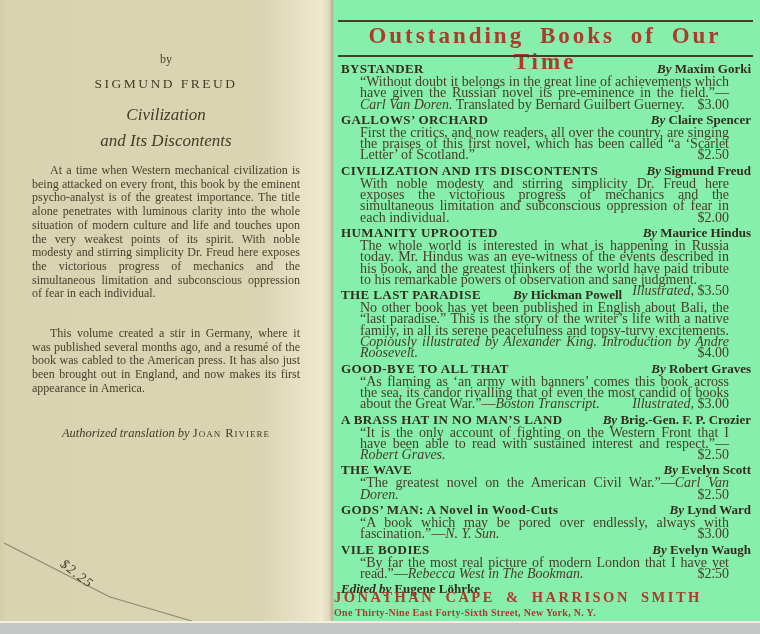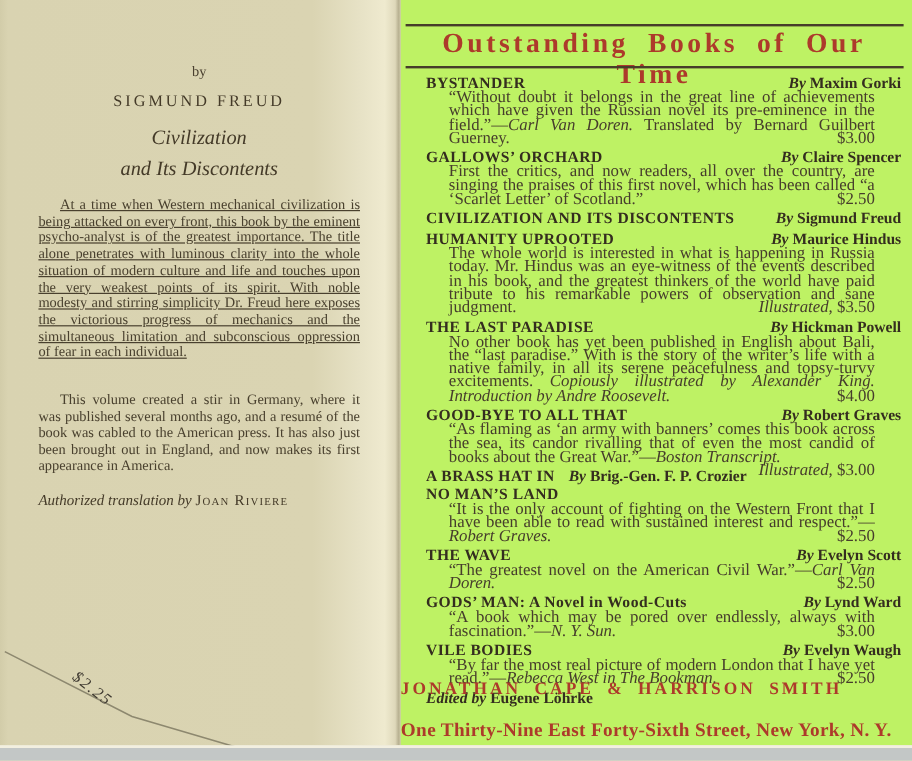--- a/index.html
+++ b/index.html
@@ -11,54 +11,54 @@
   .flap {
     position:absolute; left:0; top:0; width:334px; bottom:13px;
     background:linear-gradient(90deg,#d2cca9 0,#d9d3b1 2%,#dad4b2 78%,#e7e2c6 90%,#efeacf 96%,#ded8ba 98.6%,#b9b293 99.4%,#cdc7a7 100%);
   }
   .flap-inner { position:absolute; top:52px; left:32px; width:268px; color:#4a4030; }
   .byline   { text-align:center; font-size:12px; }
   .flap-author { text-align:center; font-size:13.5px; letter-spacing:2.5px; margin-top:9px; color:#443a28; }
   .ftitle   { text-align:center; font-style:italic; font-size:17px; line-height:26px; color:#443a28; }
   .ftitle.first { margin-top:10px; }
   .para { font-size:12px; line-height:13.7px; text-align:justify; text-indent:18px; color:#49402e; }
-  .para.p1 { margin-top:10px;text-decoration:underline; }
+  .para.p1 { margin-top:10px; }
   .para.p2 { margin-top:26px; }
-  .credit { margin-top:14px; font-size:12.5px; white-space:nowrap; color:#443a28; }
+  .credit { margin-top:30px; font-size:12.5px; text-align:center; white-space:nowrap; color:#443a28; }
   .credit .it { font-style:italic; }
   .credit .sc { font-variant:small-caps; letter-spacing:1px; }
   .crease-svg { position:absolute; left:0; top:533px; }
   .hand-price {
     position:absolute; left:58px; top:566px; transform:rotate(38deg);
     font-style:italic; font-size:13.5px; letter-spacing:1.5px; color:#3e3930;
   }
   
-  .panel { position:absolute; left:334px; right:0; top:0; bottom:13px; background:#bef264; }
+  .panel { position:absolute; left:334px; right:0; top:0; bottom:13px; background:#86efac; }
   .rule { position:absolute; left:4px; right:7px; height:2px; background:#463d2a; }
   .rule.r1 { top:20px; }
   .rule.r2 { top:55px; }
   .list-title {
     position:absolute; top:23px; left:0; right:4px; margin:0; text-align:center;
     color:#ad3a2b; font-size:23px; font-weight:bold; letter-spacing:3px; word-spacing:7px;
   }
-  .books { position:absolute; top:61px; left:21px; right:9px; }
+  .books { position:absolute; top:61px; left:7px; right:9px; }
   .book { margin-bottom:2px; }
   .bhead { display:flex; justify-content:space-between; align-items:baseline; line-height:15px; }
   .btitle  { font-weight:bold; font-size:13px; letter-spacing:0.4px; color:#342d1f; }
   .bauthor { font-size:13px; font-weight:bold; color:#342d1f; white-space:nowrap; }
   .bauthor .bylabel { font-style:italic; }
   .bdesc {
     margin:0 22px 2px 19px; font-size:14px; line-height:11.3px;
     text-align:justify; color:#463d2c;
   }
   .bprice { float:right; padding-left:10px; }
   
   .publisher { position:absolute; left:0; right:6px; bottom:3px; }
   .pub-name { color:#ad3a2b; font-weight:bold; font-size:14.5px; letter-spacing:2.5px; word-spacing:5px; }
-  .pub-addr { color:#ad3a2b; font-weight:bold; font-size:16px; letter-spacing:0.3px; margin-top:17px; }
+  .pub-addr { color:#ad3a2b; font-weight:bold; font-size:10px; letter-spacing:0.3px; margin-top:1px; }
   
   .scan-strip {
     position:absolute; left:0; right:0; bottom:0; height:13px;
     background:linear-gradient(180deg,#f2efe0 0 2px,#c3c7c6 2px 100%);
   }
 </style>
 </head>
 <body>
 
 <div class="page">
@@ -103,36 +103,37 @@
       <span class="bauthor"><span class="bylabel">By</span> <span>Claire Spencer</span></span>
     </div>
     <p class="bdesc"><span>First the critics, and now readers, all over the country, are singing the praises of this first novel, which has been called “a ‘Scarlet Letter’ of Scotland.”</span><span class="bprice">$2.50</span></p>
   </div>
 
   <div class="book">
     <div class="bhead">
       <span class="btitle">CIVILIZATION AND ITS DISCONTENTS</span>
       <span class="bauthor"><span class="bylabel">By</span> <span>Sigmund Freud</span></span>
     </div>
+    <p class="bdesc"><span>With noble modesty and stirring simplicity Dr. Freud here exposes the victorious progress of mechanics and the simultaneous limitation and subconscious oppression of fear in each individual.</span><span class="bprice">$2.00</span></p>
   </div>
 
   <div class="book">
     <div class="bhead">
       <span class="btitle">HUMANITY UPROOTED</span>
       <span class="bauthor"><span class="bylabel">By</span> <span>Maurice Hindus</span></span>
     </div>
     <p class="bdesc"><span>The whole world is interested in what is happening in Russia today.  Mr. Hindus was an eye-witness of the events described in his book, and the greatest thinkers of the world have paid tribute to his remarkable powers of observation and sane judgment.</span><span class="bprice"><span style="font-style: italic;">Illustrated, </span>$3.50</span></p>
   </div>
 
   <div class="book">
     <div class="bhead">
       <span class="btitle">THE LAST PARADISE</span>
       <span class="bauthor"><span class="bylabel">By</span> <span>Hickman Powell</span></span>
     </div>
-    <p class="bdesc"><span>No other book has yet been published in English about Bali, the “last paradise.” With is the story of the writer’s life with a native family, in all its serene peacefulness and topsy-turvy excitements. </span><span style="font-style: italic;">Copiously illustrated by Alexander King.  Introduction by Andre Roosevelt.</span><span class="bprice">$4.00</span></p>
+    <p class="bdesc"><span>No other book has yet been published in English about Bali, the “last paradise.” This is the story of the writer’s life with a native family, in all its serene peacefulness and topsy-turvy excitements. </span><span style="font-style: italic;">Copiously illustrated by Alexander King.  Introduction by Andre Roosevelt.</span><span class="bprice">$4.00</span></p>
   </div>
 
   <div class="book">
     <div class="bhead">
       <span class="btitle">GOOD-BYE TO ALL THAT</span>
       <span class="bauthor"><span class="bylabel">By</span> <span>Robert Graves</span></span>
     </div>
     <p class="bdesc"><span>“As flaming as ‘an army with banners’ comes this book across the sea, its candor rivalling that of even the most candid of books about the Great War.”—</span><span style="font-style: italic;">Boston Transcript.</span><span class="bprice"><span style="font-style: italic;">Illustrated, </span>$3.00</span></p>
   </div>
 

